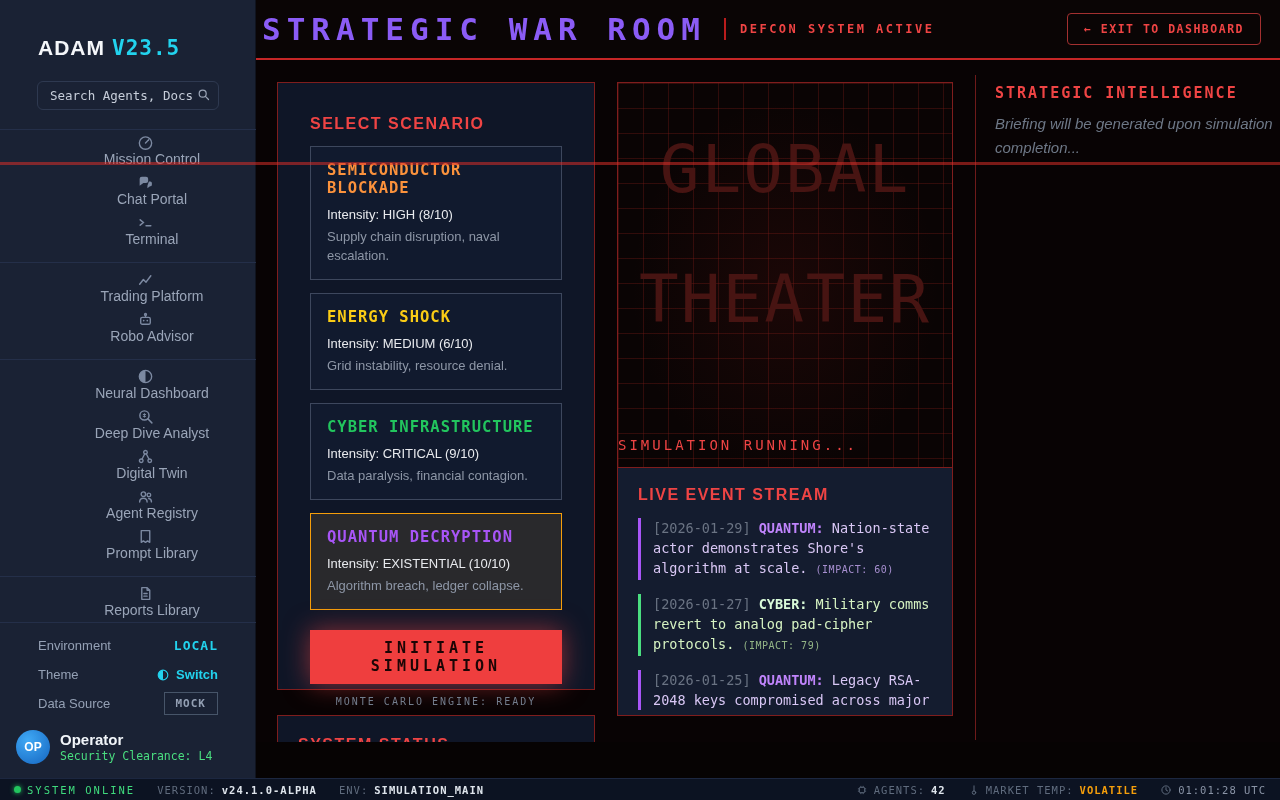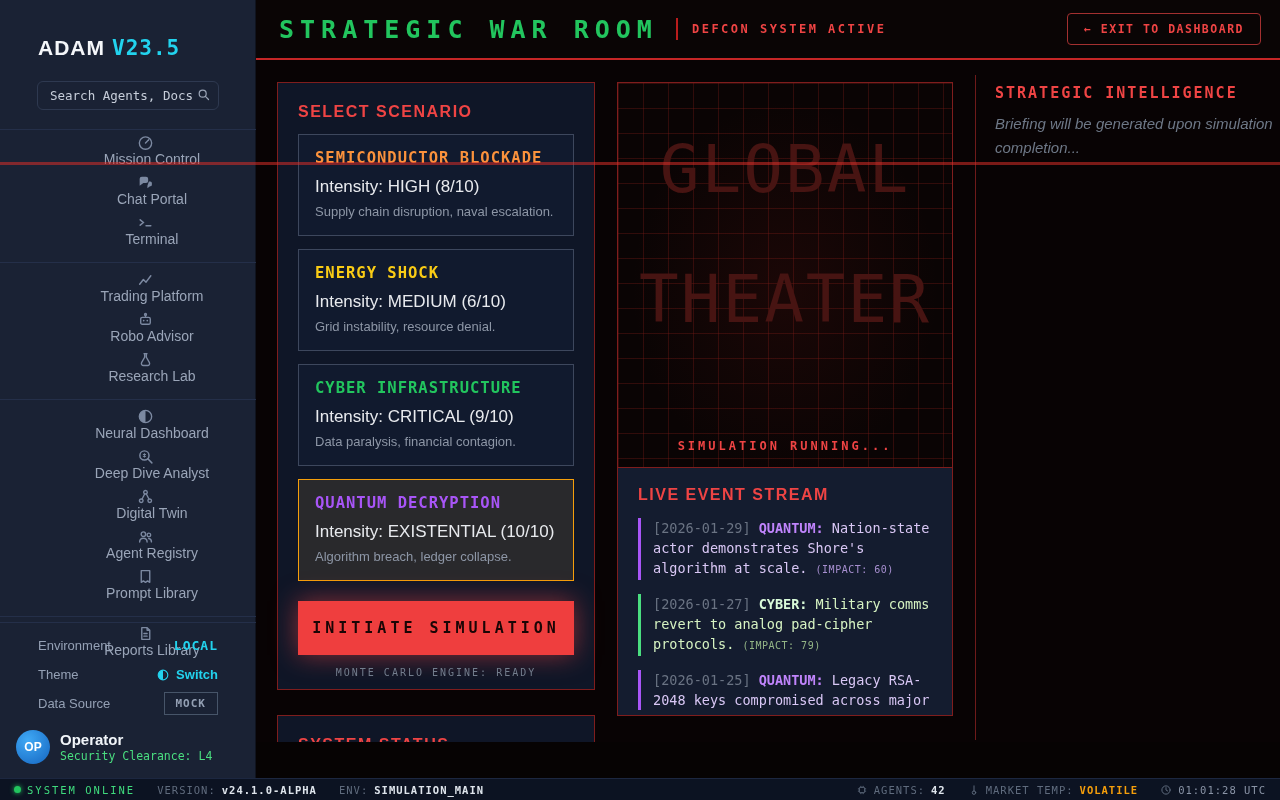--- a/index.html
+++ b/index.html
@@ -35,60 +35,60 @@
     font-family:"DejaVu Sans Mono",monospace;font-size:11px;font-weight:bold;letter-spacing:1px;padding:4px 11px;cursor:pointer;}
   .operator{display:flex;align-items:center;gap:10px;padding:12px 0 0 16px;}
   .avatar{width:34px;height:34px;border-radius:50%;background:radial-gradient(circle at 35% 30%,#3fa9f5,#1565c0);
     color:#fff;font-size:12px;font-weight:bold;display:flex;align-items:center;justify-content:center;}
   .op-name{font-size:15px;font-weight:bold;color:#f1f5f9;line-height:18px;}
   .op-clear{font-family:"DejaVu Sans Mono",monospace;font-size:11.5px;color:#4ade80;line-height:15px;}
 
   
   .header{position:absolute;left:256px;top:0;width:1024px;height:58px;background:#0a0505;
           border-bottom:2px solid #c62626;box-sizing:content-box;display:flex;align-items:center;z-index:2;}
-  .hd-title{font-family:"DejaVu Sans Mono",monospace;font-size:25px;font-weight:600;letter-spacing:6px;
-            color:#22c55e;margin-left:23px;white-space:nowrap;}
+  .hd-title{font-family:"DejaVu Sans Mono",monospace;font-size:31px;font-weight:600;letter-spacing:6px;
+            color:#8b5cf6;margin-left:6px;white-space:nowrap;}
   .hd-sep{width:2px;height:22px;background:#b91c1c;margin:0 14px 0 18px;}
   .hd-defcon{font-family:"DejaVu Sans Mono",monospace;font-size:12px;font-weight:bold;letter-spacing:2.5px;color:#ef4444;}
   .exit-btn{position:absolute;right:19px;top:13px;height:32px;display:flex;align-items:center;padding:0 16px;
     border:1px solid #a33030;border-radius:4px;background:transparent;color:#ef4444;cursor:pointer;
     font-family:"DejaVu Sans Mono",monospace;font-size:11.5px;font-weight:600;letter-spacing:1.5px;}
 
   
   .main{position:absolute;left:256px;top:60px;width:1024px;height:718px;background:#080304;z-index:1;}
   .panel-title{color:#ef4444;font-size:16px;font-weight:bold;letter-spacing:1.5px;}
 
   .scenario-panel{position:absolute;left:21px;top:22px;width:318px;height:608px;background:#0f1627;
-    border:1px solid #7f1d1d;box-sizing:border-box;padding:20px;}
+    border:1px solid #7f1d1d;box-sizing:border-box;padding:32px;}
   .card{border:1px solid #3d475d;background:#111a2e;padding:14px 16px;margin-top:13px;cursor:pointer;}
   .card.sel{background:#29292c;border:1px solid #f59e0b;}
   .card-title{font-family:"DejaVu Sans Mono",monospace;font-size:15.5px;font-weight:bold;letter-spacing:1px;margin-bottom:10px;}
-  .card-int{font-size:17px;color:#e8eaee;margin-bottom:5px;}
+  .card-int{font-size:13px;color:#e8eaee;margin-bottom:5px;}
   .card-desc{font-size:13px;color:#8d96a6;line-height:19px;}
   .init-btn{display:block;width:100%;height:54px;margin-top:20px;background:#ef3e3e;border:none;cursor:pointer;
     color:#1a0505;font-family:"DejaVu Sans Mono",monospace;font-size:15px;font-weight:bold;letter-spacing:4px;
     box-shadow:0 0 26px rgba(239,68,68,.55);}
   .engine{margin-top:12px;text-align:center;font-family:"DejaVu Sans Mono",monospace;font-size:10px;
     letter-spacing:2px;color:#737d8d;}
 
   .status-panel{position:absolute;left:21px;top:655px;width:318px;height:100px;background:#0f1627;
     border:1px solid #7f1d1d;box-sizing:border-box;padding:20px;}
 
   .theater{position:absolute;left:361px;top:22px;width:336px;height:414px;border:1px solid #7f1d1d;
     box-sizing:border-box;background-color:#0a0404;overflow:hidden;
     background-image:
       radial-gradient(ellipse at center,rgba(150,30,25,.12),transparent 65%),
       linear-gradient(rgba(140,30,25,.30) 1px,transparent 1px),
       linear-gradient(90deg,rgba(140,30,25,.30) 1px,transparent 1px);
     background-size:auto,25px 25px,25px 25px;}
   .wm{position:absolute;left:0;right:0;text-align:center;font-family:"DejaVu Sans Mono",monospace;
       font-size:66px;letter-spacing:2px;color:#471412;white-space:nowrap;}
   .wm1{top:48px;} .wm2{top:178px;}
-  .sim-status{position:absolute;left:0;right:0;bottom:42px;text-align:center;color:#ef4444;
-    font-family:"DejaVu Sans Mono",monospace;font-size:12px;font-weight:bold;letter-spacing:3px;}
+  .sim-status{position:absolute;left:0;right:0;bottom:42px;color:#ef4444;
+    font-family:"DejaVu Sans Mono",monospace;font-size:14px;font-weight:normal;letter-spacing:3px;}
 
   .events-panel{position:absolute;left:361px;top:407px;width:336px;height:249px;background:#141c2f;
     border:1px solid #7f1d1d;box-sizing:border-box;padding:18px 20px;overflow:hidden;}
   .event{border-left:3px solid;padding-left:12px;margin-top:14px;
     font-family:"DejaVu Sans Mono",monospace;font-size:13.5px;line-height:20px;}
   .event .date{color:#6a7383;}
   .event .imp{font-size:10px;letter-spacing:.5px;}
   .ev-purple{border-color:#a855f7;}
   .ev-purple .cat{color:#c084fc;font-weight:bold;}
   .ev-purple .txt{color:#d9c7f5;}
@@ -186,28 +186,20 @@
             <svg width="17" height="17" viewBox="0 0 16 16" fill="none" stroke="currentColor" stroke-width="1.3" stroke-linecap="round">
               <rect x="3.5" y="6" width="9" height="6.5" rx="1.5"></rect>
               <path d="M8 6V4"></path>
               <circle cx="8" cy="3.2" r="0.9"></circle>
               <circle cx="6.3" cy="9" r="0.8" fill="currentColor" stroke="none"></circle>
               <circle cx="9.7" cy="9" r="0.8" fill="currentColor" stroke="none"></circle>
             </svg>
           </span>
         <span class="nav-label">Robo Advisor</span>
       </div>
-      <div class="nav-item">
-        <span class="nav-icon">
-            <svg width="17" height="17" viewBox="0 0 16 16" fill="none" stroke="currentColor" stroke-width="1.3" stroke-linecap="round" stroke-linejoin="round">
-              <path d="M6.6 2.5h2.8M7.2 2.5v3.4L4.3 11a1.9 1.9 0 001.7 2.7h4a1.9 1.9 0 001.7-2.7L8.8 5.9V2.5"></path>
-            </svg>
-          </span>
-        <span class="nav-label">Research Lab</span>
-      </div>
       <div class="sb-divider"></div>
       <div class="nav-item">
         <span class="nav-icon">
             <svg width="17" height="17" viewBox="0 0 16 16" fill="none" stroke="currentColor" stroke-width="1.3">
               <circle cx="8" cy="8" r="5.8"></circle>
               <path d="M8 2.2a5.8 5.8 0 000 11.6z" fill="currentColor" stroke="none"></path>
             </svg>
           </span>
         <span class="nav-label">Neural Dashboard</span>
       </div>

